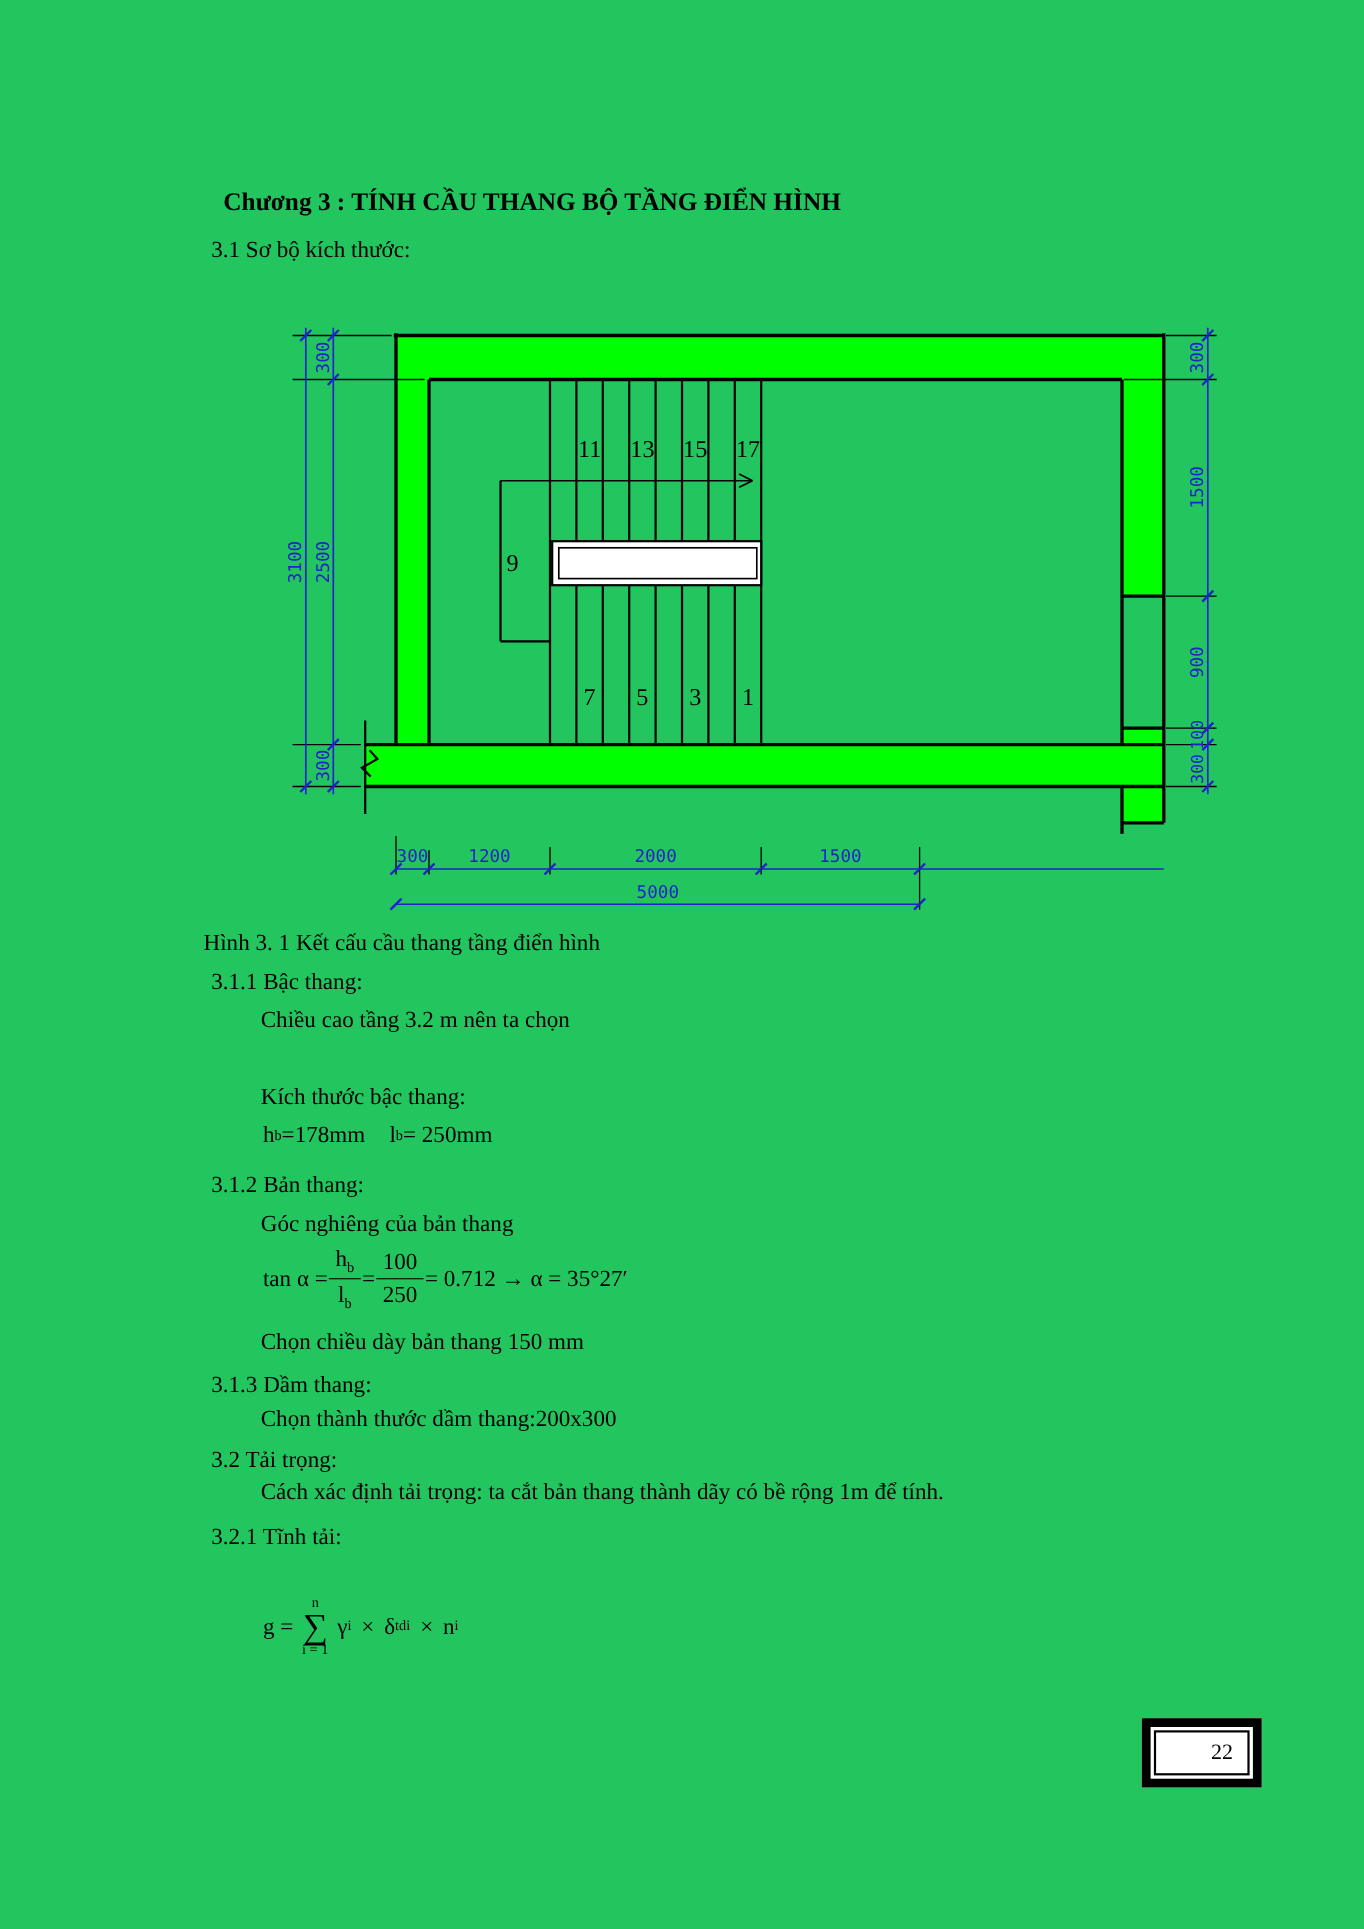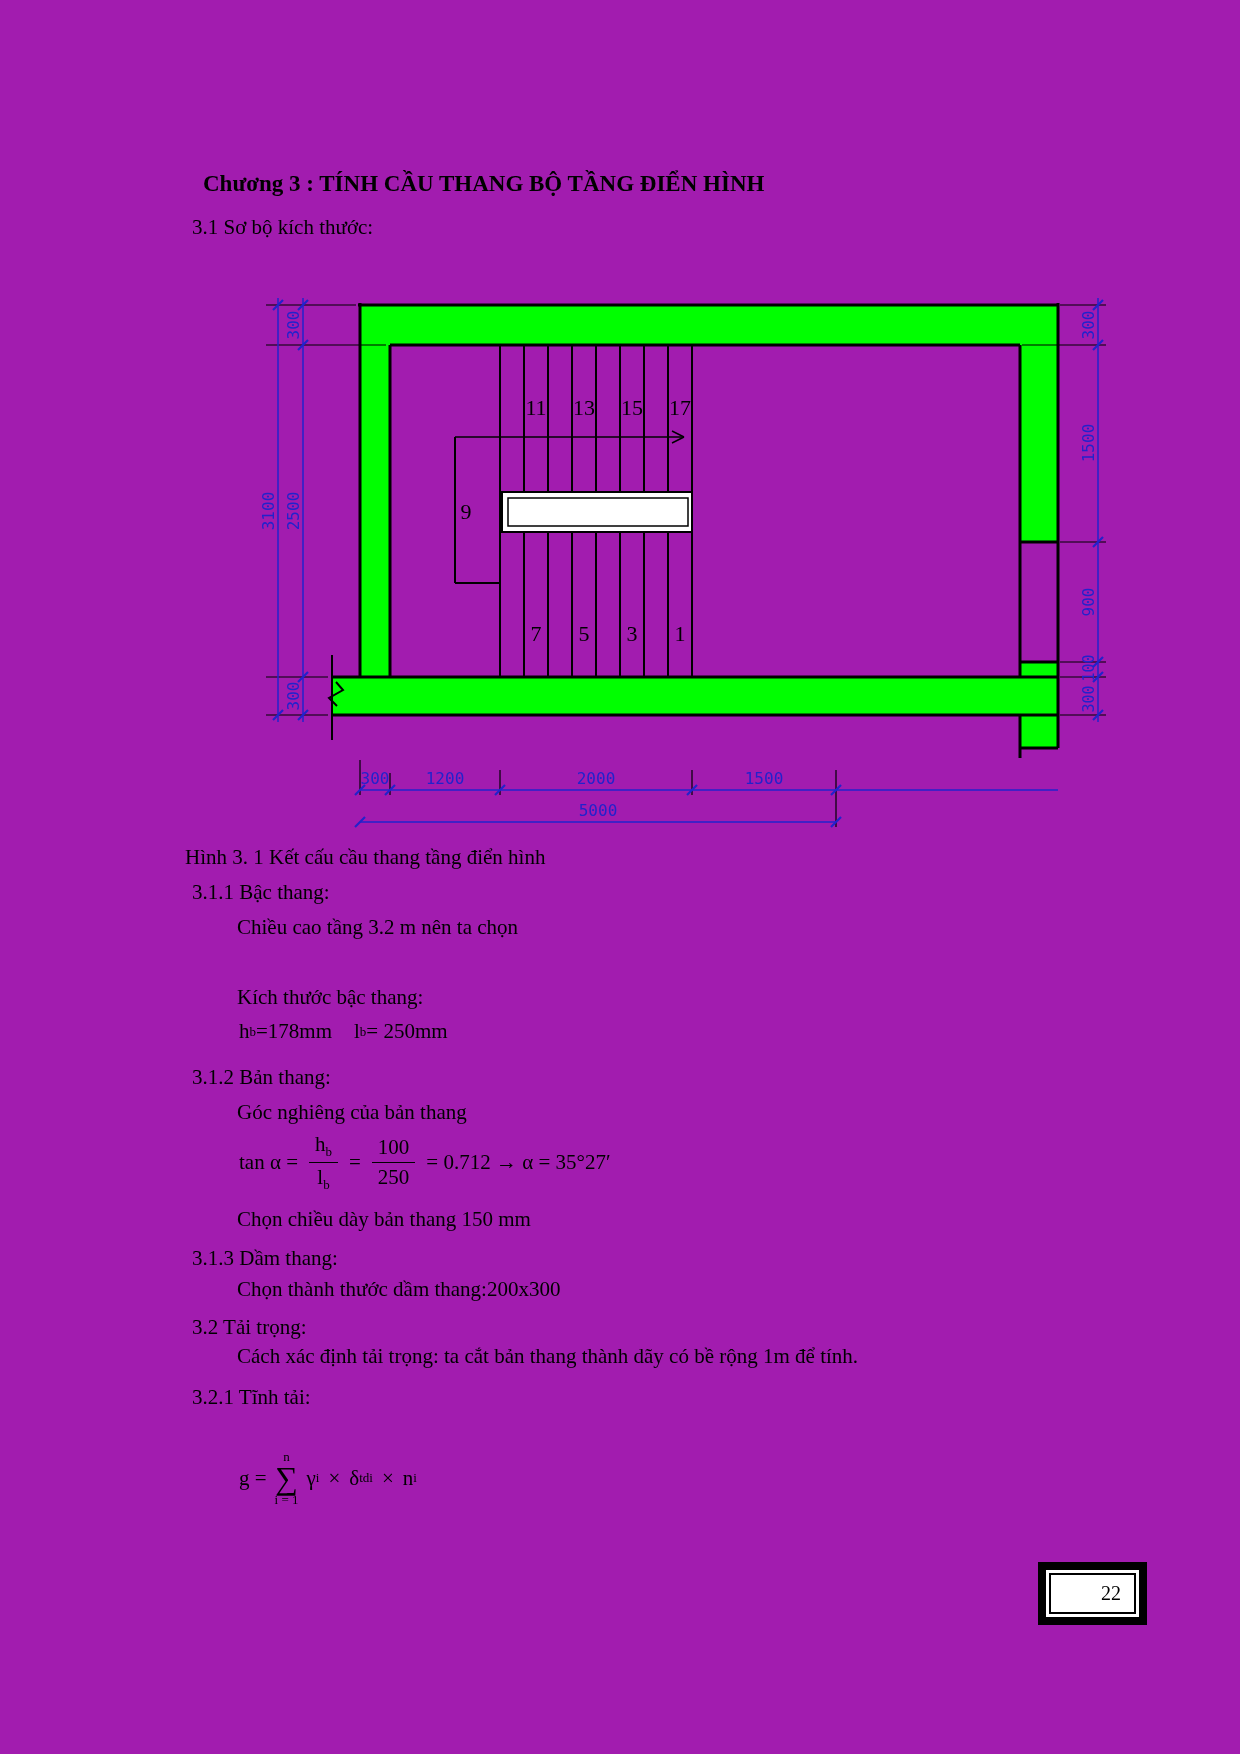--- a/index.html
+++ b/index.html
@@ -1,24 +1,24 @@
 <!DOCTYPE html>
 <html><head>
 <meta charset="utf-8">
 <style>
   html,body{margin:0;padding:0;background:#fff;}
-  .page{position:relative;width:1240px;height:1754px;background:#a21caf;overflow:hidden;
+  .page{position:relative;width:1240px;height:1754px;background:#22c55e;overflow:hidden;
         font-family:"Liberation Serif",serif;color:#000;}
   .t{position:absolute;font-size:21px;white-space:nowrap;line-height:1.25;}
   .b{font-weight:normal;}
   .title{font-size:23px;font-weight:bold;}
   sub{font-size:13px;}
   
   .fx{position:absolute;display:flex;align-items:center;font-size:21px;white-space:nowrap;}
-  .frac{display:inline-flex;flex-direction:column;align-items:center;margin:0 11px;}
+  .frac{display:inline-flex;flex-direction:column;align-items:center;margin:0 1px;}
   .frac .nu{padding:0 6px 2px;border-bottom:1.5px solid #000;text-align:center;}
   .frac .de{padding:2px 6px 0;text-align:center;}
   .sp18{display:inline-block;width:22px;}
   .sp8{display:inline-block;width:9px;}
   .sig{display:inline-flex;flex-direction:column;align-items:center;line-height:1;margin:0 8px;font-size:13px;}
   .sig .gl{font-size:32px;line-height:.95;}
   
   .fig{position:absolute;left:240px;top:270px;}
   
   .pagebox{position:absolute;left:1038px;top:1562px;width:109px;height:63px;

